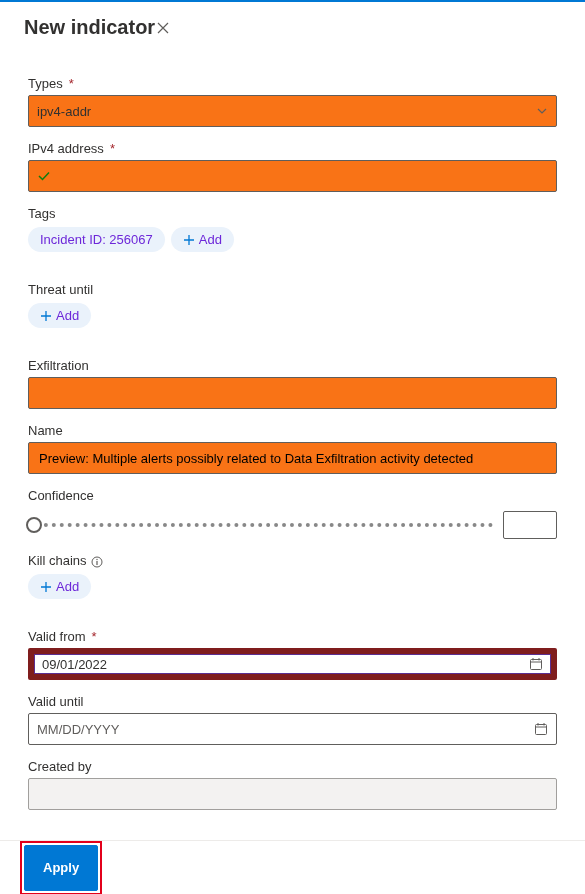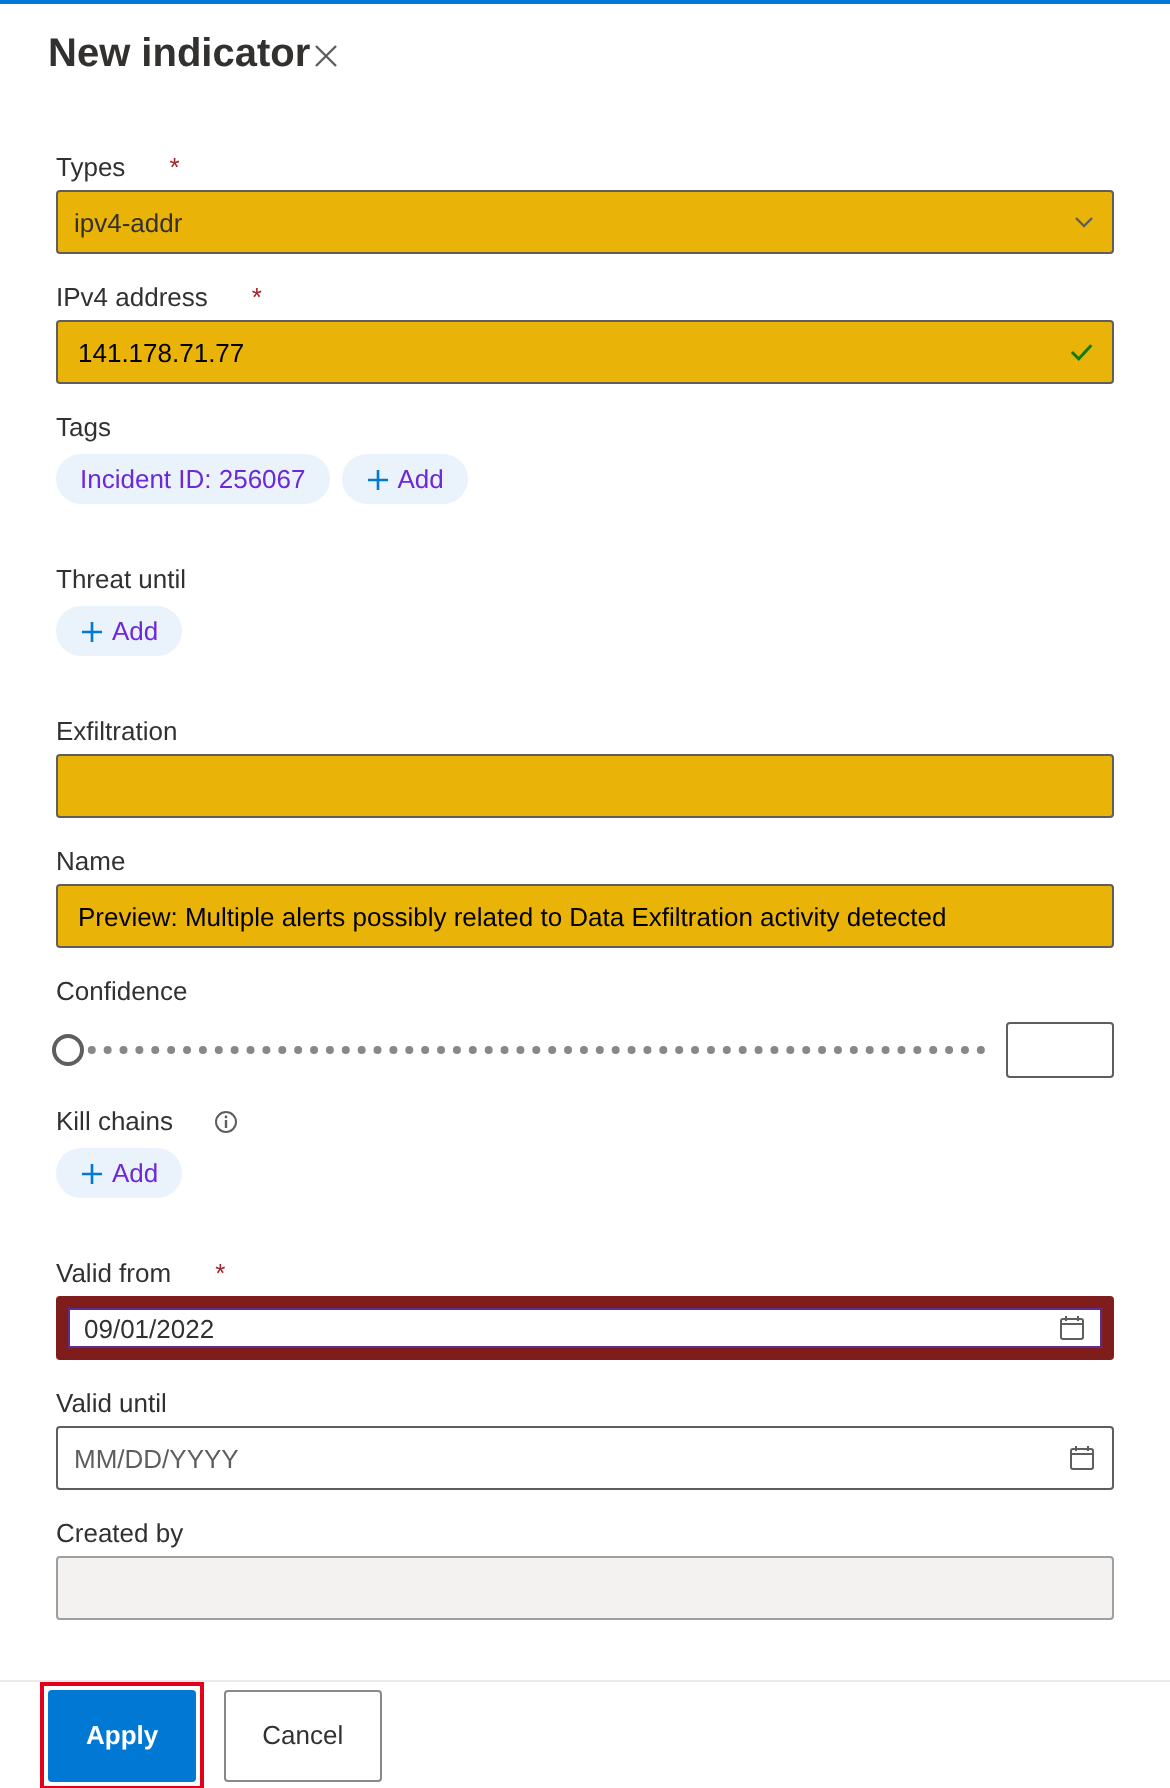--- a/index.html
+++ b/index.html
@@ -37,35 +37,35 @@
     left: 0;
     right: 0;
     overflow-y: scroll;
     padding: 0 28px 20px 28px;
   }
   .scroll-area::-webkit-scrollbar { width: 14px; }
   .scroll-area::-webkit-scrollbar-thumb { background: #c8c6c4; border-radius: 0; }
   .scroll-area::-webkit-scrollbar-track { background: #f3f2f1; }
 
   .field { margin-top: 14px; }
-  .field-label { font-size: 13px; color: #323130; display: flex; align-items: center; gap: 20px; }
+  .field-label { font-size: 13px; color: #323130; display: flex; align-items: flex-end; gap: 4px; }
   .req { color: #a4262c; margin-left: 2px; }
   .info-icon { width: 12px; height: 12px; color: #605e5c; }
 
   .dropdown, .text-input {
     width: 100%;
     height: 32px;
     border: 1px solid #605e5c;
     border-radius: 2px;
     padding: 0 8px;
     display: flex;
     align-items: center;
     justify-content: space-between;
     font-size: 13px;
-    background: #eab308;
+    background: #f97316;
     margin-top: 4px;
   }
   .text-input input {
     border: none; outline: none; width: 100%; font-size: 13px; font-family: inherit; background: transparent;
   }
   .chevron { width: 12px; height: 12px; color: #605e5c; }
   .checkmark { width: 14px; height: 14px; color: #107c10; }
 
   .pill-row { display: flex; gap: 6px; margin-top: 6px; flex-wrap: wrap; }
   .pill {
@@ -185,21 +185,20 @@
         </svg>
     </div>
   </div>
 
   <div class="field">
     <div class="field-label">
       <span>IPv4 address</span>
         <span class="req">*</span>
     </div>
     <div class="text-input">
-      <input type="text" value="141.178.71.77" style="">
       <svg class="checkmark" viewBox="0 0 14 14">
           <path d="M2 7 L5.5 10.5 L12 3.5" stroke="currentColor" stroke-width="1.5" fill="none"></path>
         </svg>
     </div>
   </div>
 
   <div class="field">
     <div class="field-label">Tags</div>
     <div class="pill-row">
       <span class="pill">
@@ -305,14 +304,13 @@
       
     </div>
   </div>
 
 </div>
 
 <div class="footer">
   <span class="highlight-frame">
     <span class="btn btn-primary">Apply</span>
   </span>
-  <span class="btn btn-secondary">Cancel</span>
 </div>
 
 </body></html>

